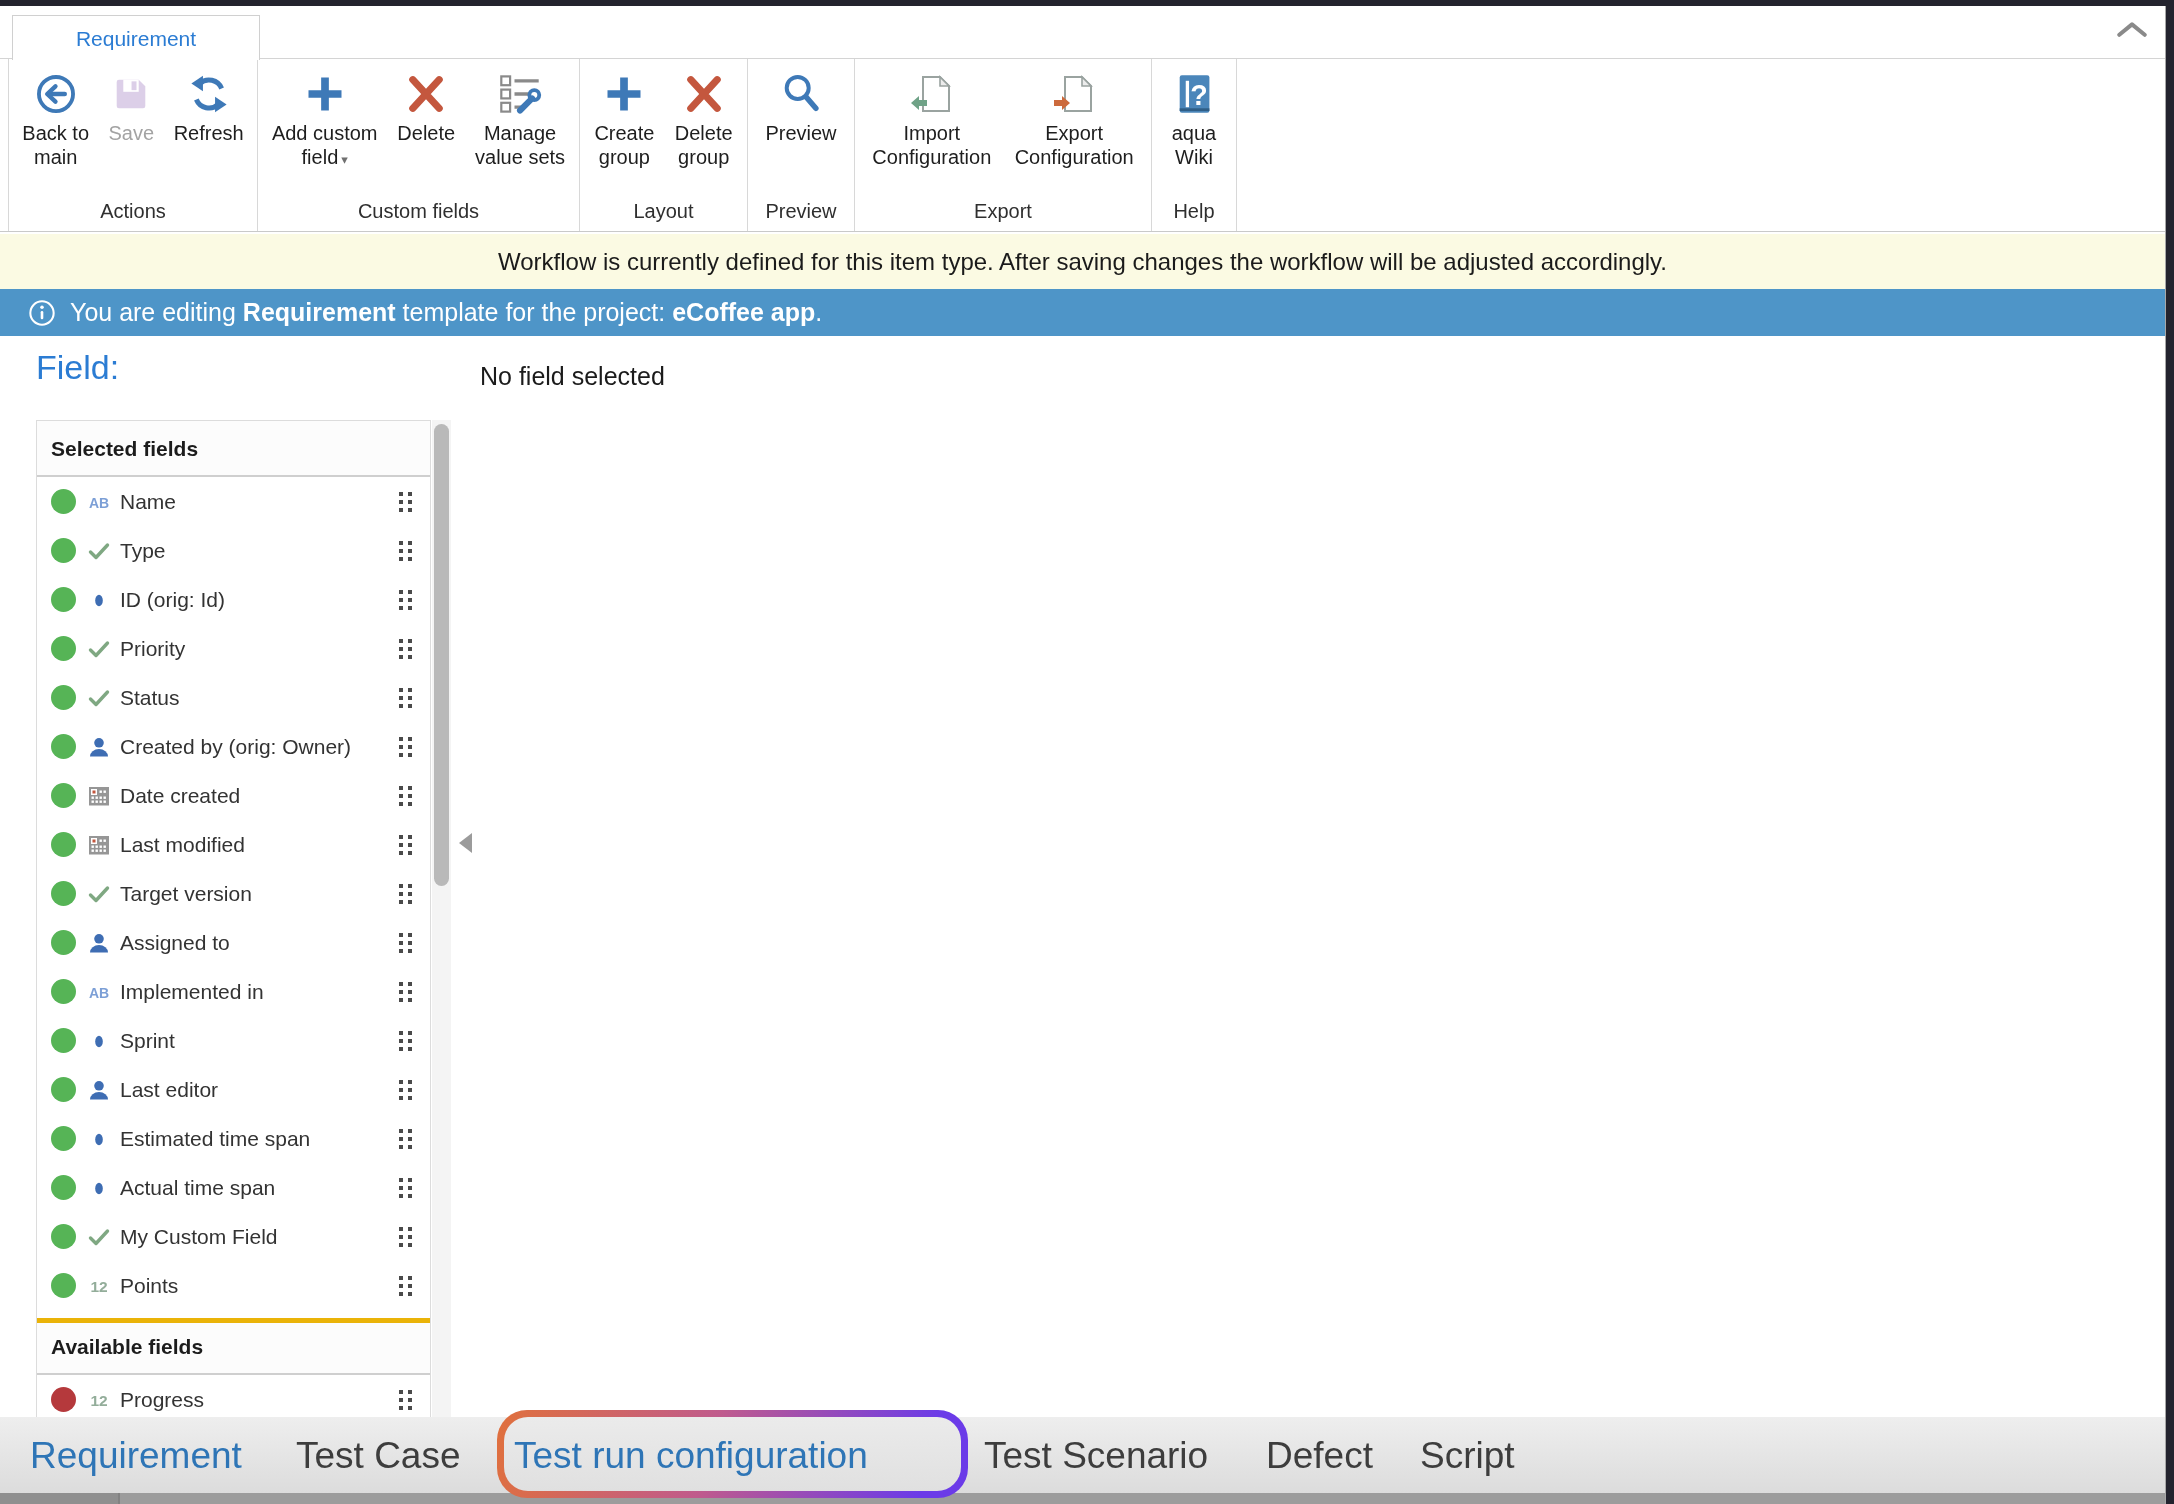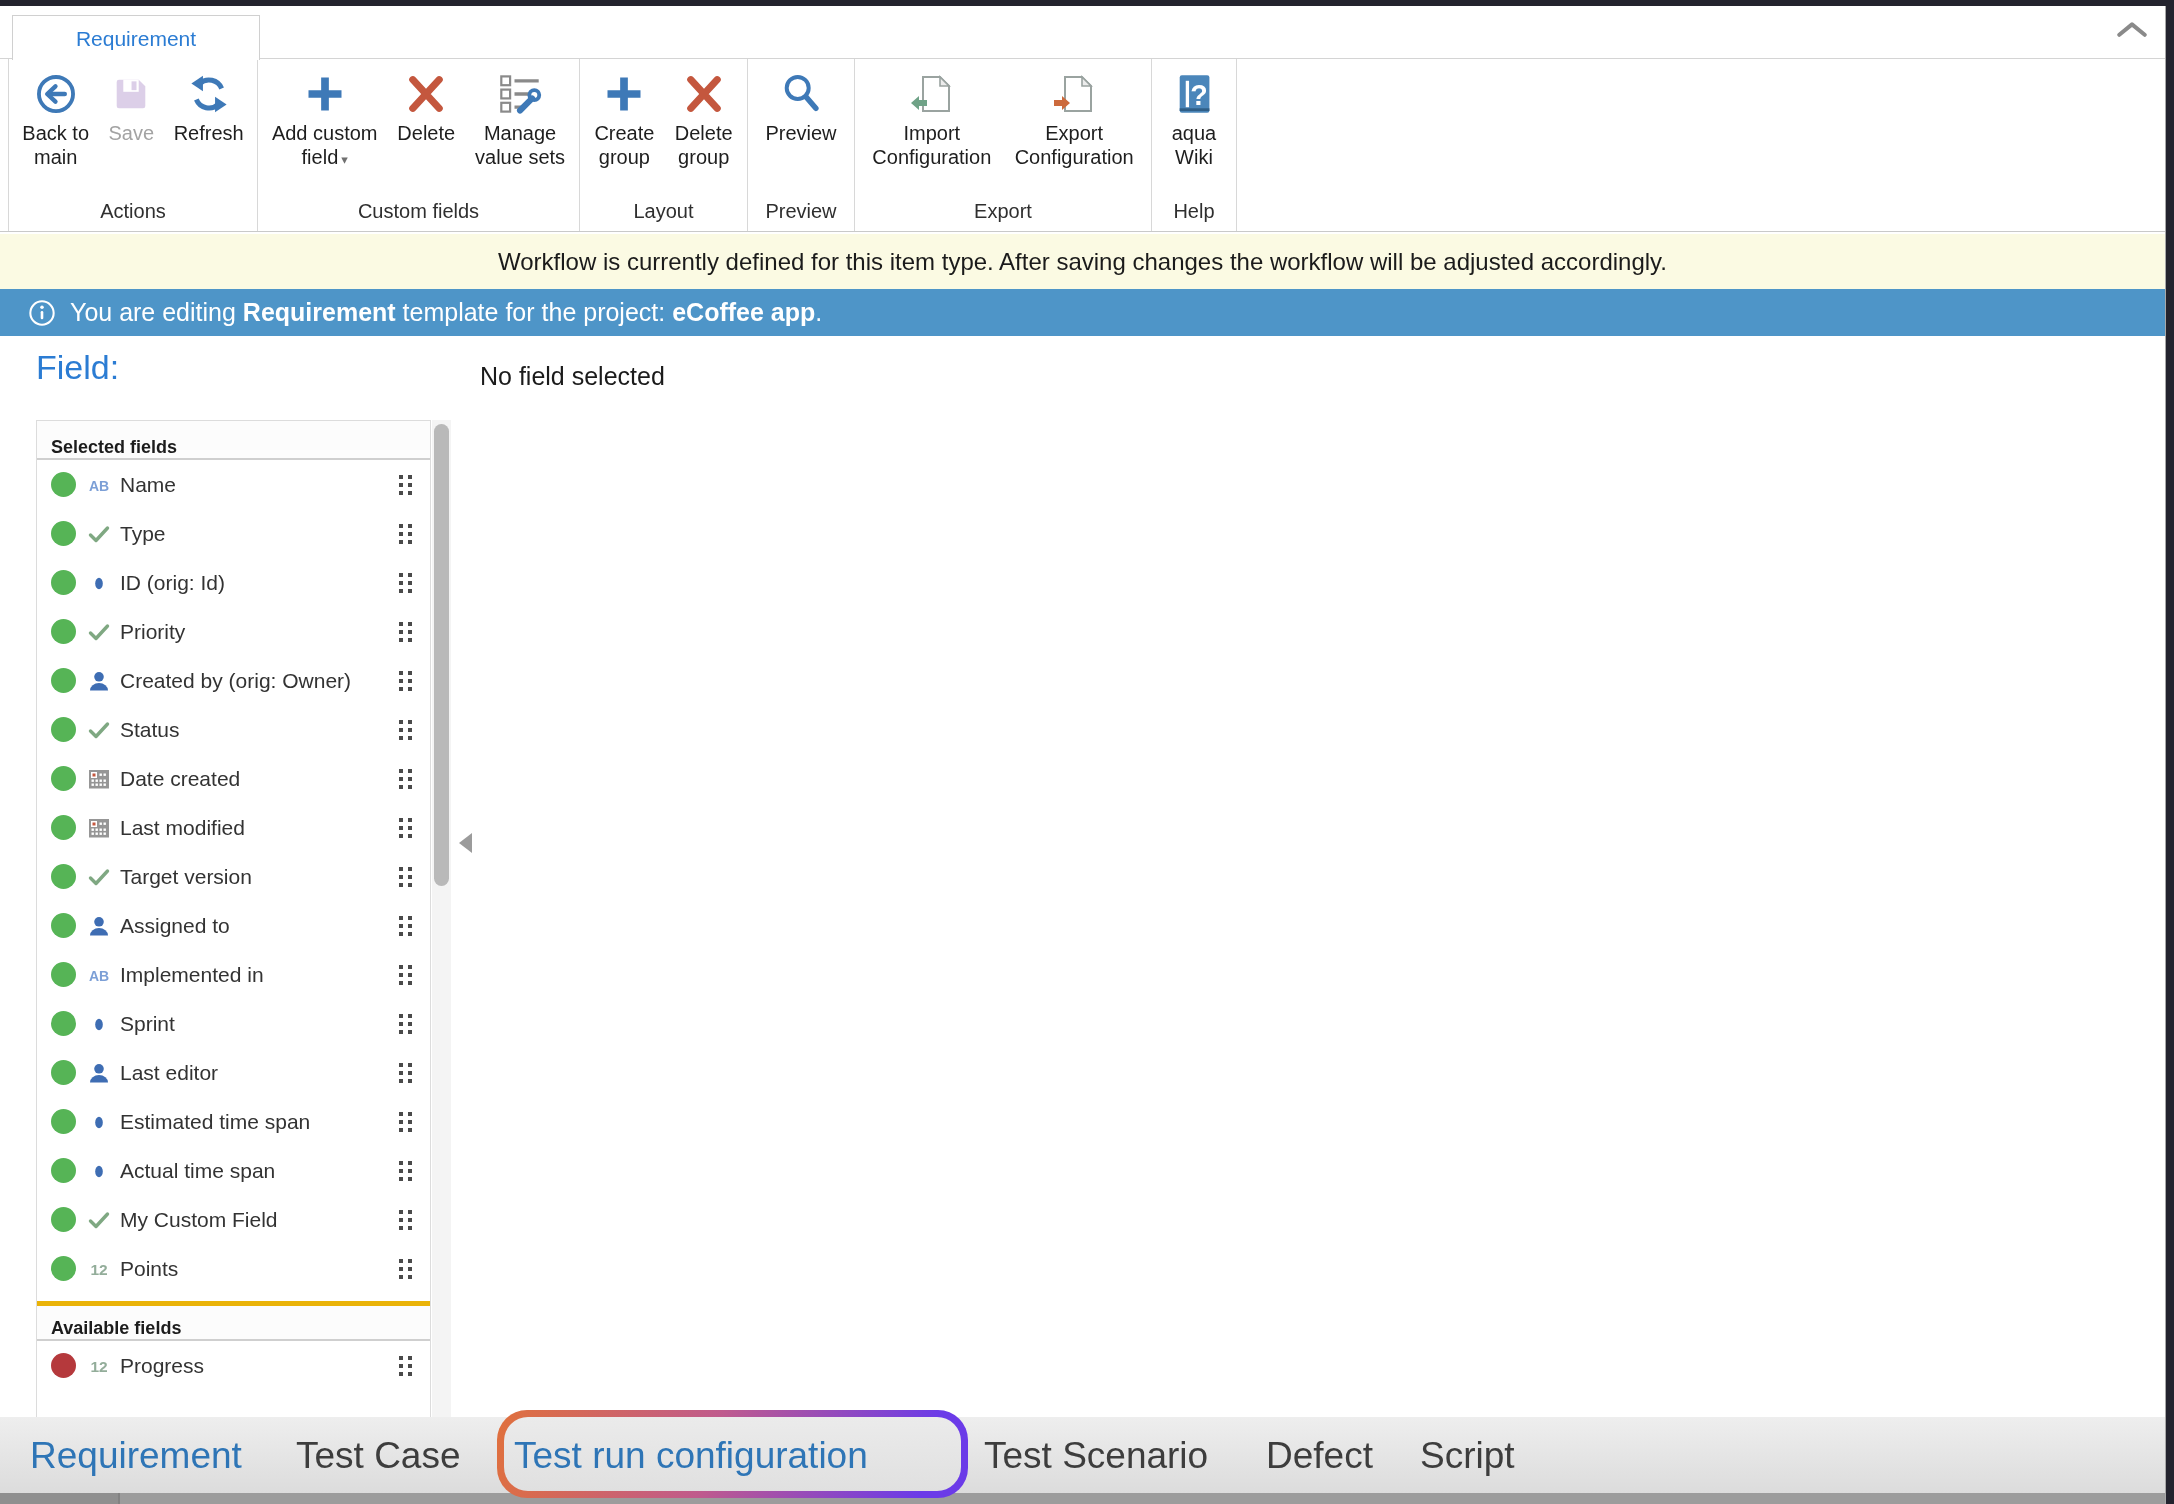--- a/index.html
+++ b/index.html
@@ -55,21 +55,21 @@
   #info-bar b{font-weight:bold;}
   
   #content{position:absolute;left:0;top:330px;width:100%;height:1081px;background:#fff;}
   #fields-title{position:absolute;left:36px;top:12px;font-size:34px;color:#2B7CD3;}
   #no-field{position:absolute;left:480px;top:26px;font-size:25px;color:#1b1b1b;}
   #fields-panel{
     position:absolute;left:36px;top:84px;width:395px;height:997px;
     border:1px solid #dcdcdc;border-bottom:none;background:#fff;
     box-sizing:border-box;overflow:hidden;
   }
-  .sec-header{font-weight:bold;font-size:18px;color:#1c1c1c;padding:16px 0 0 14px;background:#fcfcfc;border-bottom:2px solid #cfcfcf;}
+  .sec-header{font-weight:bold;font-size:21px;color:#1c1c1c;padding:16px 0 14px 14px;background:#fcfcfc;border-bottom:2px solid #cfcfcf;}
   .sec-header.available{margin-top:8px;border-top:5px solid #eab308;padding-top:12px;}
   .frow{display:flex;align-items:center;height:49px;padding-left:14px;cursor:grab;}
   .fdot{width:25px;height:25px;border-radius:50%;flex:none;}
   .fdot.green{background:#56B456;}
   .fdot.red{background:#B5393C;}
   .ficon{width:32px;margin-left:7px;display:flex;justify-content:center;flex:none;}
   .flabel{margin-left:5px;font-size:21px;color:#333;white-space:nowrap;}
   .fhandle{margin-left:auto;margin-right:16px;display:flex;}
   #panel-scrollbar{position:absolute;left:432px;top:84px;width:19px;height:997px;background:#f4f4f4;}
   #panel-scroll-thumb{position:absolute;left:2px;top:4px;width:15px;height:462px;border-radius:8px;background:#b9b9b9;}
@@ -381,47 +381,47 @@
                   <rect x="10" y="10" width="4" height="4"></rect>
                   <rect x="1" y="18" width="4" height="4"></rect>
                   <rect x="10" y="18" width="4" height="4"></rect>
                 </g>
               </svg>
             </span>
           </div>
           <div class="frow">
             <span class="fdot green"></span>
             <span class="ficon">
+              <svg viewBox="0 0 24 22" width="24" height="22">
+                <path d="M3.5 12 L9 17.5 L20.5 5" fill="none" stroke="#7FA882" stroke-width="3.4" stroke-linecap="round" stroke-linejoin="round"></path>
+              </svg>
+            </span>
+            <span class="flabel">Status</span>
+            <span class="fhandle">
+              <svg viewBox="0 0 16 24" width="16" height="24">
+                <g fill="#4A4A4A">
+                  <rect x="1" y="2" width="4" height="4"></rect>
+                  <rect x="10" y="2" width="4" height="4"></rect>
+                  <rect x="1" y="10" width="4" height="4"></rect>
+                  <rect x="10" y="10" width="4" height="4"></rect>
+                  <rect x="1" y="18" width="4" height="4"></rect>
+                  <rect x="10" y="18" width="4" height="4"></rect>
+                </g>
+              </svg>
+            </span>
+          </div>
+          <div class="frow">
+            <span class="fdot green"></span>
+            <span class="ficon">
               <svg viewBox="0 0 22 22" width="22" height="22">
                 <circle cx="11" cy="6.8" r="4.8" fill="#3E6DB3"></circle>
                 <path d="M2 20.5 a9 7.5 0 0 1 18 0 z" fill="#3E6DB3"></path>
               </svg>
             </span>
             <span class="flabel">Created by (orig: Owner)</span>
-            <span class="fhandle">
-              <svg viewBox="0 0 16 24" width="16" height="24">
-                <g fill="#4A4A4A">
-                  <rect x="1" y="2" width="4" height="4"></rect>
-                  <rect x="10" y="2" width="4" height="4"></rect>
-                  <rect x="1" y="10" width="4" height="4"></rect>
-                  <rect x="10" y="10" width="4" height="4"></rect>
-                  <rect x="1" y="18" width="4" height="4"></rect>
-                  <rect x="10" y="18" width="4" height="4"></rect>
-                </g>
-              </svg>
-            </span>
-          </div>
-          <div class="frow">
-            <span class="fdot green"></span>
-            <span class="ficon">
-              <svg viewBox="0 0 24 22" width="24" height="22">
-                <path d="M3.5 12 L9 17.5 L20.5 5" fill="none" stroke="#7FA882" stroke-width="3.4" stroke-linecap="round" stroke-linejoin="round"></path>
-              </svg>
-            </span>
-            <span class="flabel">Status</span>
             <span class="fhandle">
               <svg viewBox="0 0 16 24" width="16" height="24">
                 <g fill="#4A4A4A">
                   <rect x="1" y="2" width="4" height="4"></rect>
                   <rect x="10" y="2" width="4" height="4"></rect>
                   <rect x="1" y="10" width="4" height="4"></rect>
                   <rect x="10" y="10" width="4" height="4"></rect>
                   <rect x="1" y="18" width="4" height="4"></rect>
                   <rect x="10" y="18" width="4" height="4"></rect>
                 </g>

